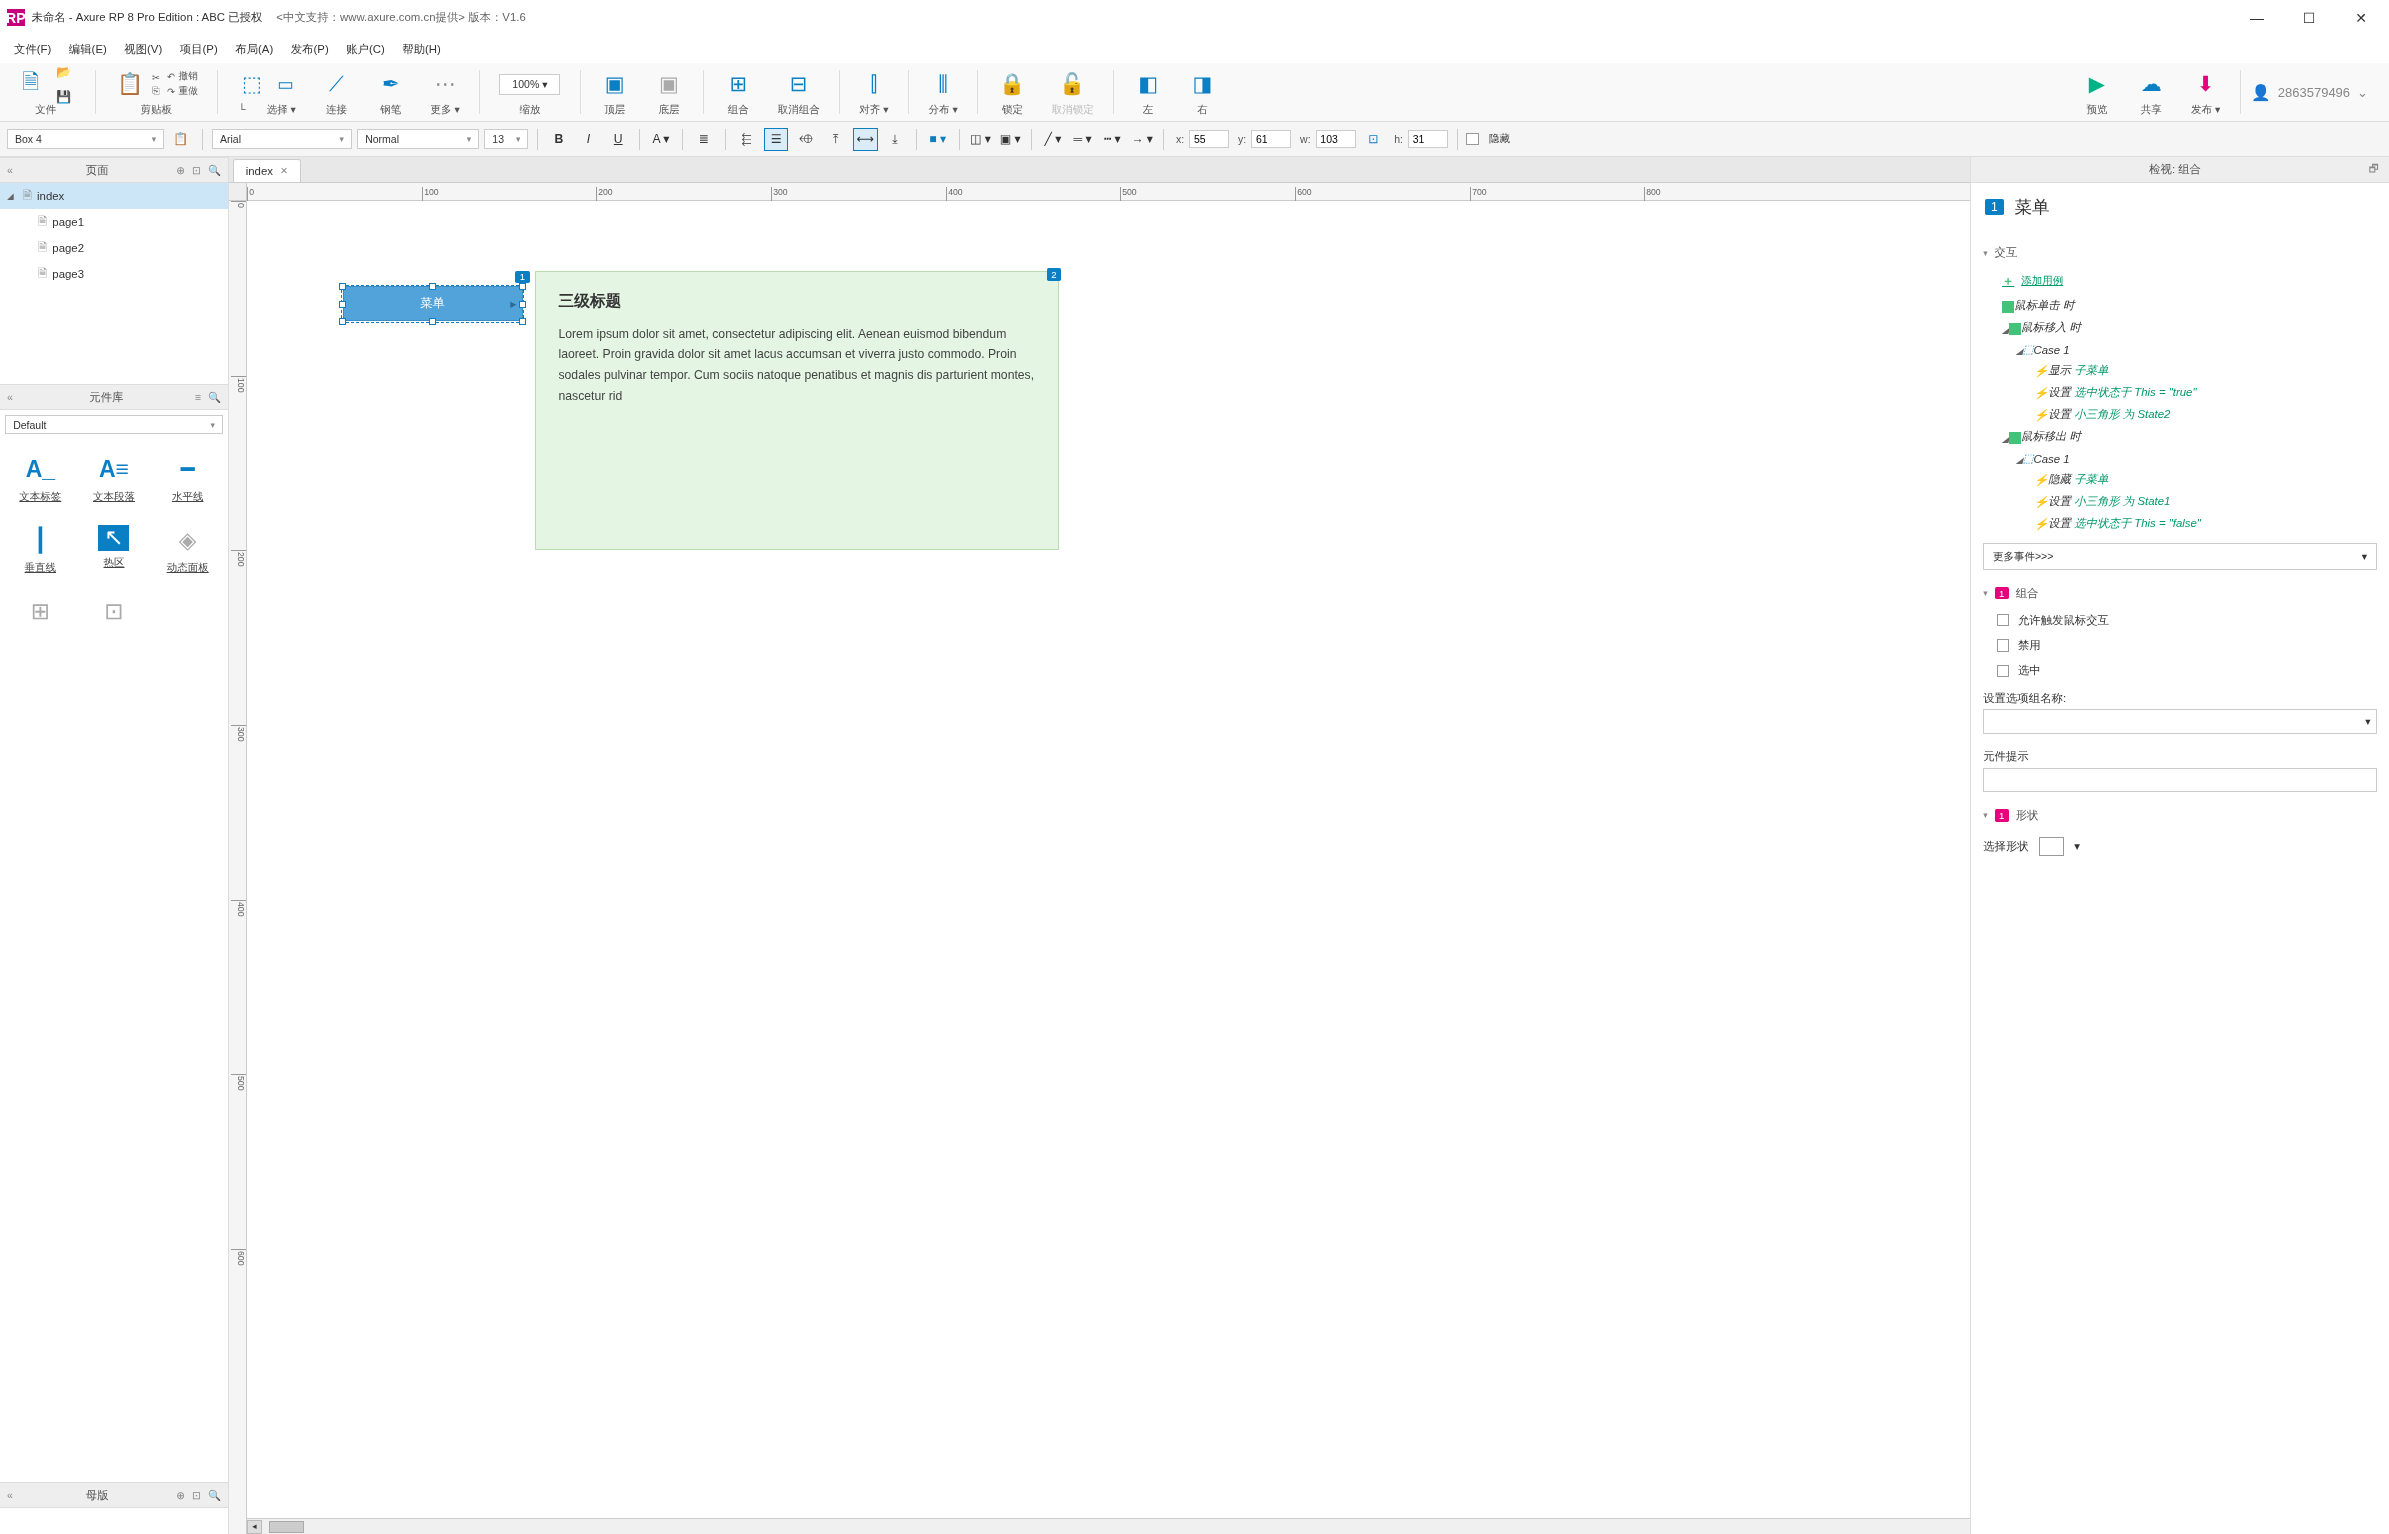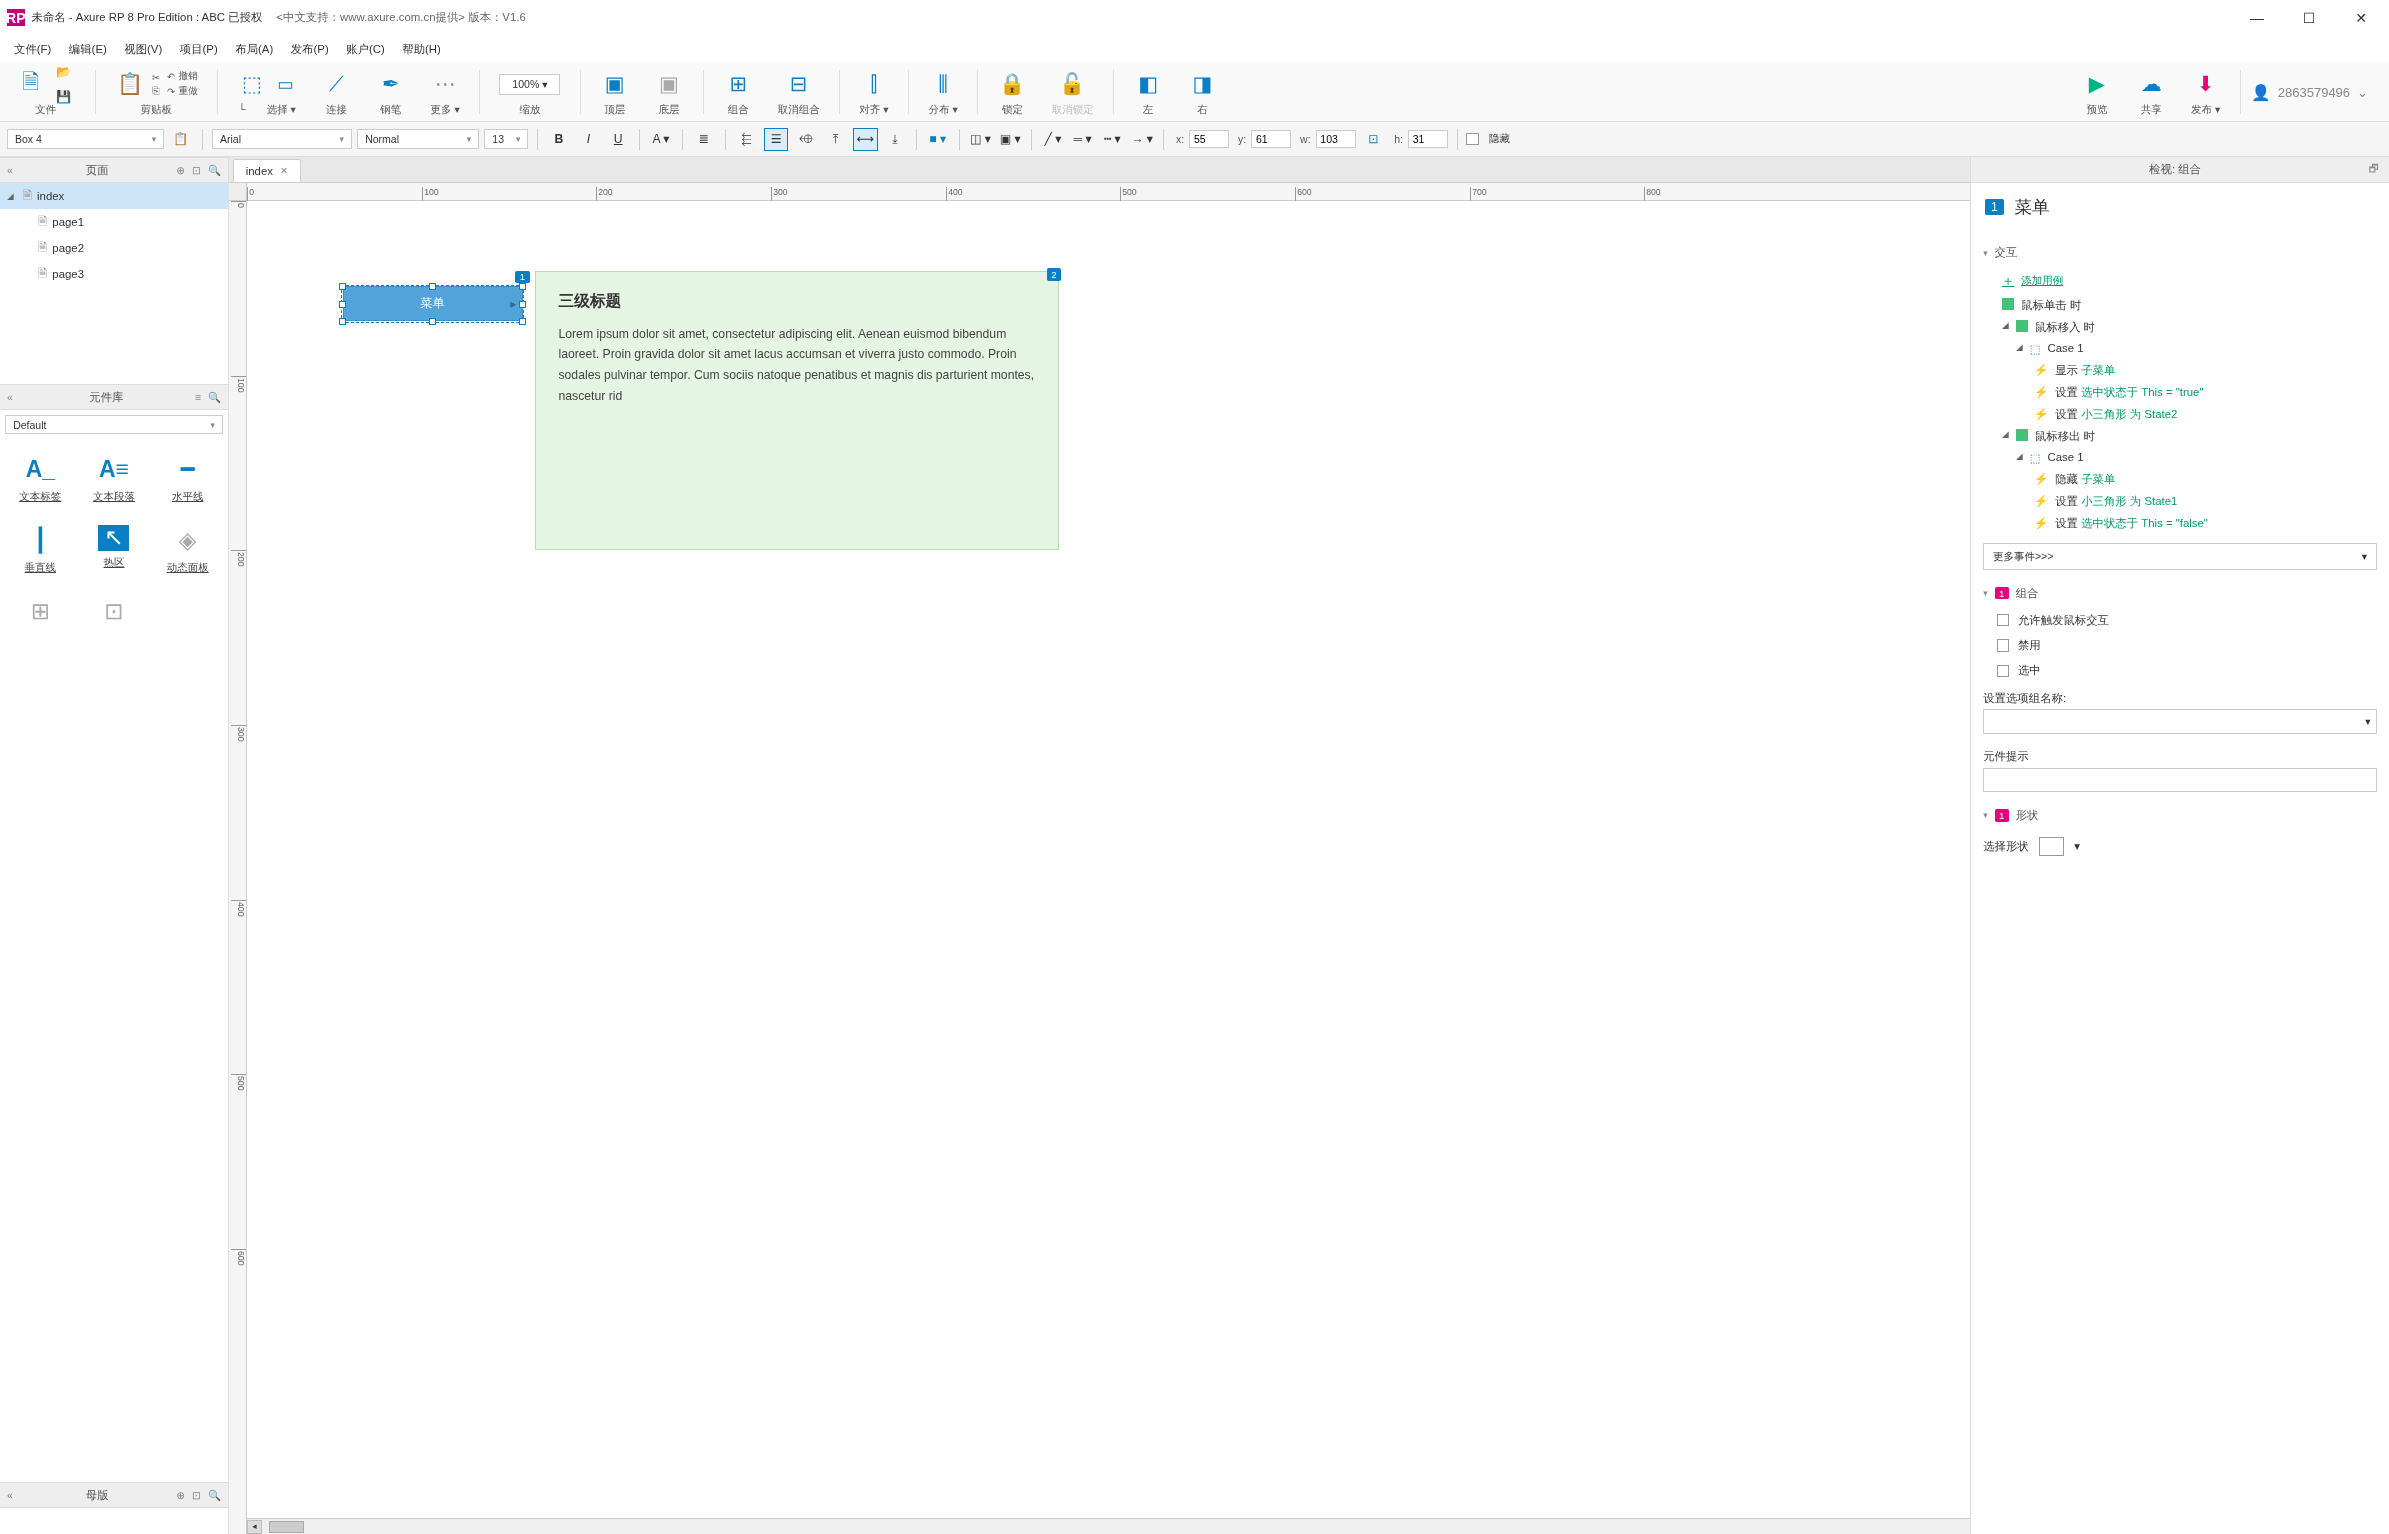--- a/index.html
+++ b/index.html
@@ -81,21 +81,21 @@
 .insp-name .num { background:#0a7fc4; color:#fff; padding:0.9px 6.1px; border-radius:1.7px; font-size:12.2px;}
 .insp-tabs { display:flex; border-bottom:0.9px solid #ccc;}
 .insp-tab { flex:1; text-align:center; padding:8.7px; font-size:12.2px; cursor:pointer; position:relative;}
 .insp-tab.active { background:#0a7fc4; color:#fff;}
 .insp-tab .dot { position:absolute; top:1.7px; right:5.2px; color:#c4007a; font-size:12.2px;}
 .insp-body { flex:1; overflow:auto; padding:7px 0;}
 .sect-hd { padding:7px 12.2px; display:flex; align-items:center; gap:7px; color:#555; font-size:11.4px;}
 .sect-hd .tri { color:#888; font-size:8.7px;}
 .link-add { color:#009966; text-decoration:underline; padding:5.2px 12.2px 5.2px 31px; display:flex; align-items:center; gap:7px; cursor:pointer;}
 .link-add .plus { color:#44c27a; font-weight:bold; font-size:12.2px; text-decoration:none;}
-.ix-item { padding:3.5px 12.2px 3.5px 31px; display:flex; align-items:flex-start; gap:7px; font-size:11.4px;}
+.ix-item { padding:3.5px 12.2px 3.5px 31px; display:flex; align-items:flex-end; font-size:11.4px;font-style:italic;}
 .ix-item .flag { width:12.2px; height:12.2px; background:#44c27a; display:inline-block;}
 .ix-item.lv2 { padding-left:45px;}
 .ix-item.lv3 { padding-left:63px;}
 .ix-item .bolt { color:#888;}
 .ix-item .case-ico { color:#0a7fc4;}
 .ix-item .tri2 { color:#666; font-size:8.7px;}
 .ix-action .grn { color:#009966;}
 .more-combo { margin:8.7px 12.2px; border:0.9px solid #ccc; padding:5.2px 8.7px; display:flex; justify-content:space-between; background:#fff;}
 .chk-row { padding:5.2px 12.2px 5.2px 26px; display:flex; align-items:center; gap:8.7px; font-size:11.4px;}
 .chk { width:12.2px; height:12.2px; border:0.9px solid #999; background:#fff;}

